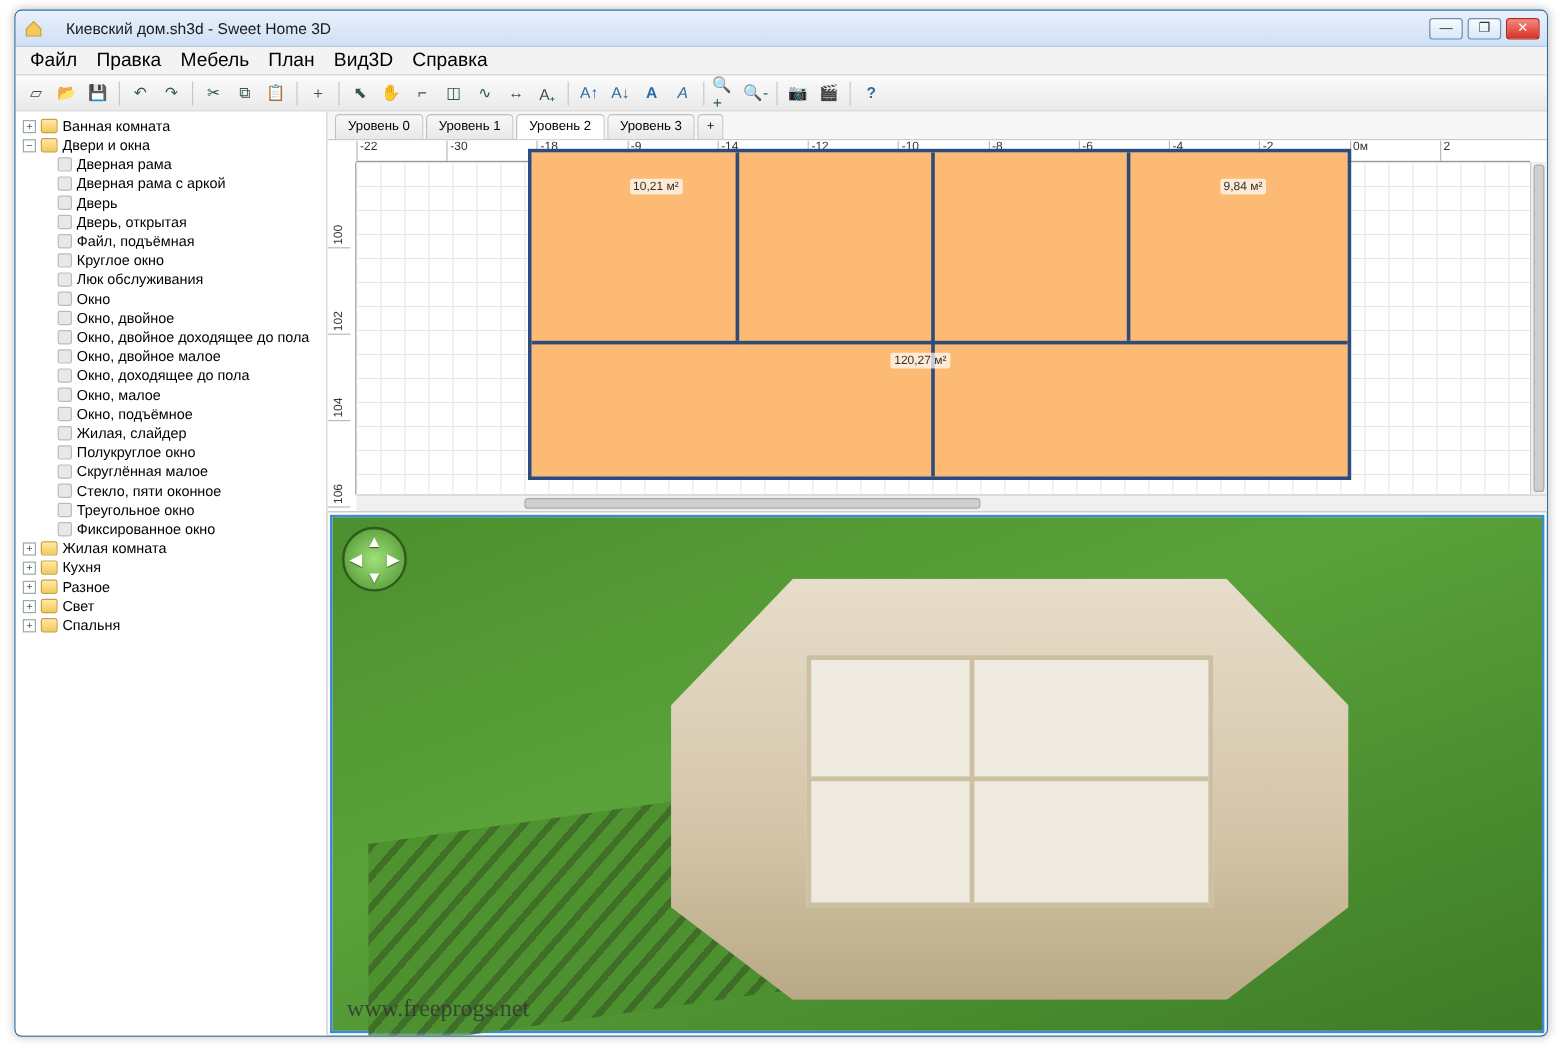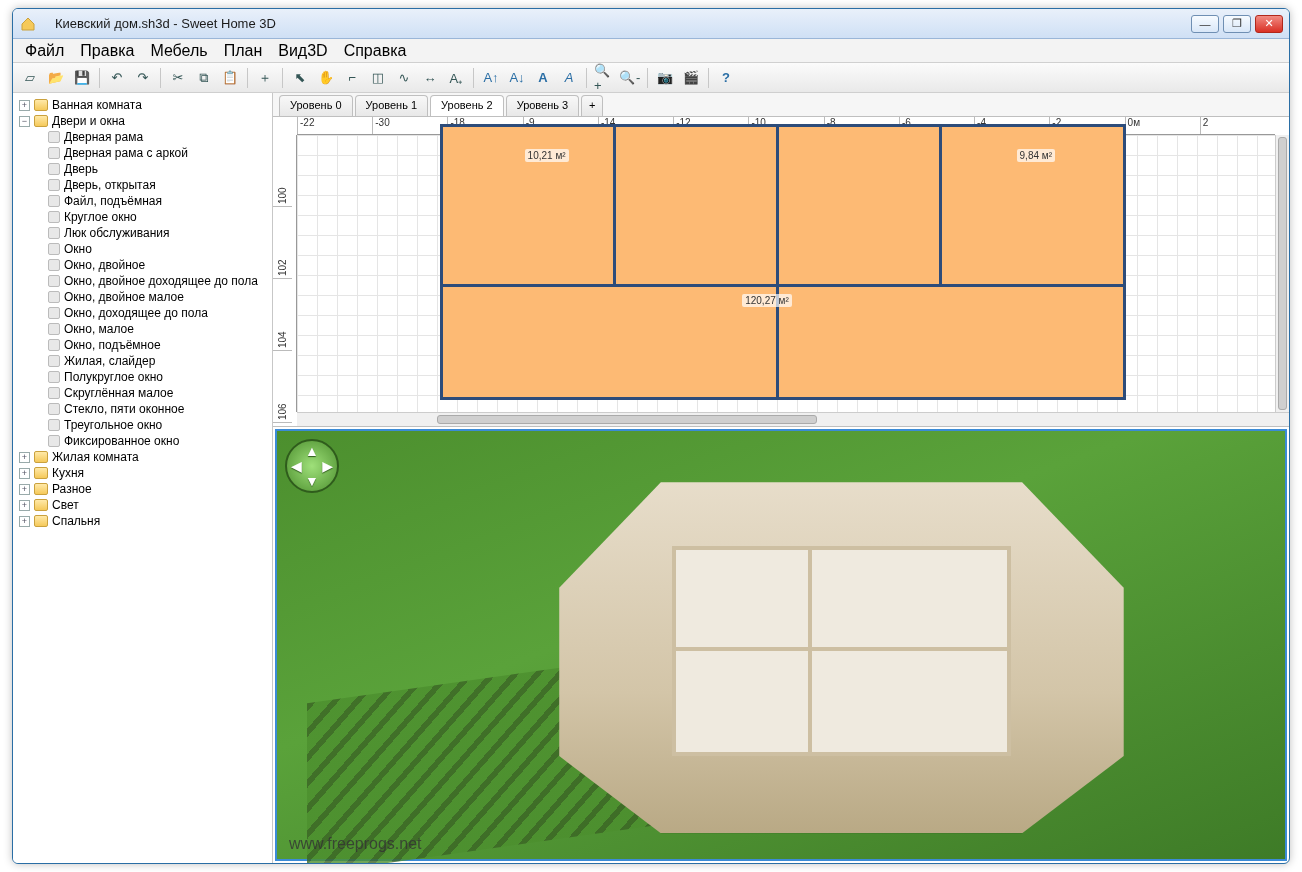--- a/index.html
+++ b/index.html
@@ -53,21 +53,21 @@
 .interior { position:absolute; left:20%; top:18%; width:60%; height:60%;
   background:#efeadf; border:4px solid #cdbfa2;}
 .interior::before,.interior::after { content:""; position:absolute; background:#cdbfa2;}
 .interior::before { left:40%; top:0; width:4px; height:100%;}
 .interior::after { left:0; top:48%; width:100%; height:4px;}
 .hatch { position:absolute; left:3%; bottom:3%; width:40%; height:40%;
   background: repeating-linear-gradient(135deg,#3a6424 0 6px,#4c8f2e 6px 18px); opacity:.8; transform:skewY(-8deg);}
 .navpad { position:absolute; left:8px; top:8px; width:54px; height:54px; border-radius:50%;
   background: radial-gradient(#9fe07a,#4c8f2e); border:2px solid #2f5c1c; display:grid; place-items:center;}
 .navpad .arr { position:absolute; color:#fff; font-size:14px; text-shadow:0 1px 1px #2f5c1c;}
-.wm { position:absolute; left:12px; bottom:6px; font-family: Liberation Sans, sans-serif; font-size:16px; color:#333; opacity:.8;}
+.wm { position:absolute; left:12px; bottom:6px; font-family: Liberation Serif, serif; font-size:20px; color:#333; opacity:.8;}
 </style>
 </head>
 <body>
 
 <div class="window">
 
   <div class="titlebar">
     <span class="icon">
       <svg width="16" height="16" viewBox="0 0 16 16">
           <path d="M2 8 L8 2 L14 8 V14 H2 Z" fill="#f5c95a" stroke="#caa13d"></path>

